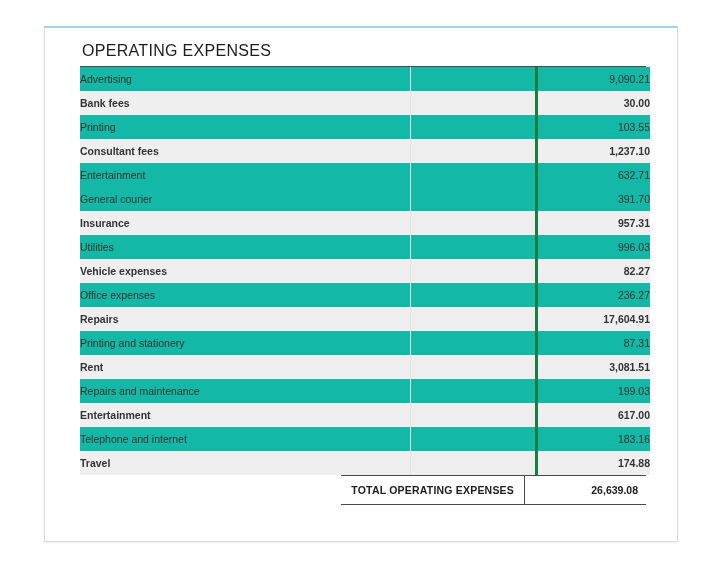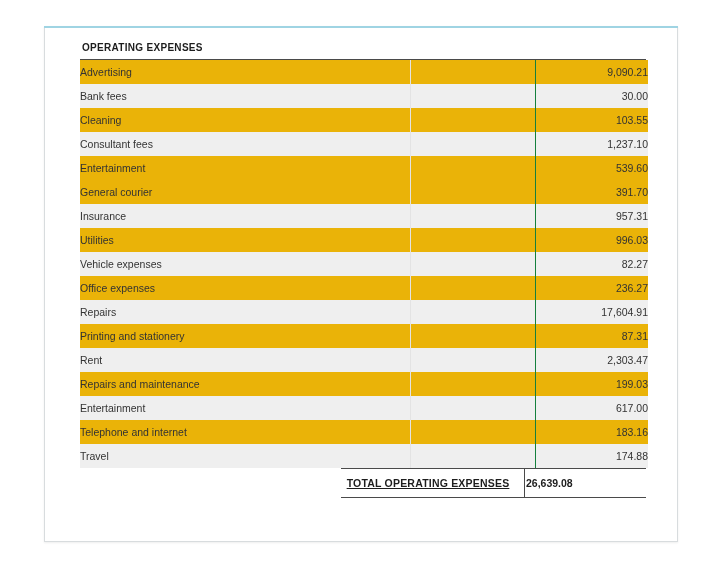--- a/index.html
+++ b/index.html
@@ -45,22 +45,22 @@
   }
 
   .report {
     position: absolute;
     left: 36px;
     top: 14px;
     width: 566px;
   }
 
   .section-title {
-    font-size: 10px;
-    font-weight: bold;
+    font-size: 16px;
+    font-weight: normal;
     color: #1d1d1d;
     letter-spacing: 0.3px;
     padding: 2px 0 6px 2px;
     border-bottom: 1px solid #4a4a4a;
   }
 
   table.expenses {
     width: 100%;
     border-collapse: collapse;
     table-layout: fixed;
@@ -80,30 +80,31 @@
     color: #3b3b3b;
   }
   td.mid {
     width: 124px;
     border-left: 1px solid #e3e3e3;
   }
   td.amount {
     width: 112px;
     text-align: right;
     padding-right: 8px;
-    border-left: 1px solid #15803d;
+    border-left: 3px solid #15803d;
     color: #2f2f2f;
     margin-top: 16px;
   }
 
   tr.shaded td {
     background: #efefef;
+    font-weight: bold;
   }
   tr.plain td {
-    background: #eab308;
+    background: #14b8a6;
   }
 
   
   .total-wrap {
     margin-top: 0;
     display: flex;
     justify-content: flex-end;
   }
   table.total-table {
     border-collapse: collapse;
@@ -114,28 +115,27 @@
     font-size: 10.5px;
     font-weight: bold;
     color: #1d1d1d;
     vertical-align: middle;
     border-top: 1px solid #4a4a4a;
     border-bottom: 1px solid #4a4a4a;
     background: #ffffff;
   }
   td.total-label {
     width: 172px;
-    text-align: center;
+    text-align: right;
     padding-right: 10px;
     letter-spacing: 0.2px;
-    text-decoration: underline;
   }
   td.total-amount {
     width: 112px;
-    text-align: left;
+    text-align: right;
     padding-right: 8px;
     border-left: 1px solid #4a4a4a;
   }
 </style>
 </head>
 <body>
 
 <div class="page">
 
   <div class="sheet"></div>
@@ -152,33 +152,33 @@
               <td class="label">Advertising</td>
               <td class="mid"></td>
               <td class="amount">9,090.21</td>
             </tr>
             <tr class="shaded">
               <td class="label">Bank fees</td>
               <td class="mid"></td>
               <td class="amount">30.00</td>
             </tr>
             <tr class="plain">
-              <td class="label">Cleaning</td>
+              <td class="label">Printing</td>
               <td class="mid"></td>
               <td class="amount">103.55</td>
             </tr>
             <tr class="shaded">
               <td class="label">Consultant fees</td>
               <td class="mid"></td>
               <td class="amount">1,237.10</td>
             </tr>
             <tr class="plain">
               <td class="label">Entertainment</td>
               <td class="mid"></td>
-              <td class="amount">539.60</td>
+              <td class="amount">632.71</td>
             </tr>
             <tr class="plain">
               <td class="label">General courier</td>
               <td class="mid"></td>
               <td class="amount">391.70</td>
             </tr>
             <tr class="shaded">
               <td class="label">Insurance</td>
               <td class="mid"></td>
               <td class="amount">957.31</td>
@@ -204,21 +204,21 @@
               <td class="amount">17,604.91</td>
             </tr>
             <tr class="plain">
               <td class="label">Printing and stationery</td>
               <td class="mid"></td>
               <td class="amount">87.31</td>
             </tr>
             <tr class="shaded">
               <td class="label">Rent</td>
               <td class="mid"></td>
-              <td class="amount">2,303.47</td>
+              <td class="amount">3,081.51</td>
             </tr>
             <tr class="plain">
               <td class="label">Repairs and maintenance</td>
               <td class="mid"></td>
               <td class="amount">199.03</td>
             </tr>
             <tr class="shaded">
               <td class="label">Entertainment</td>
               <td class="mid"></td>
               <td class="amount">617.00</td>

